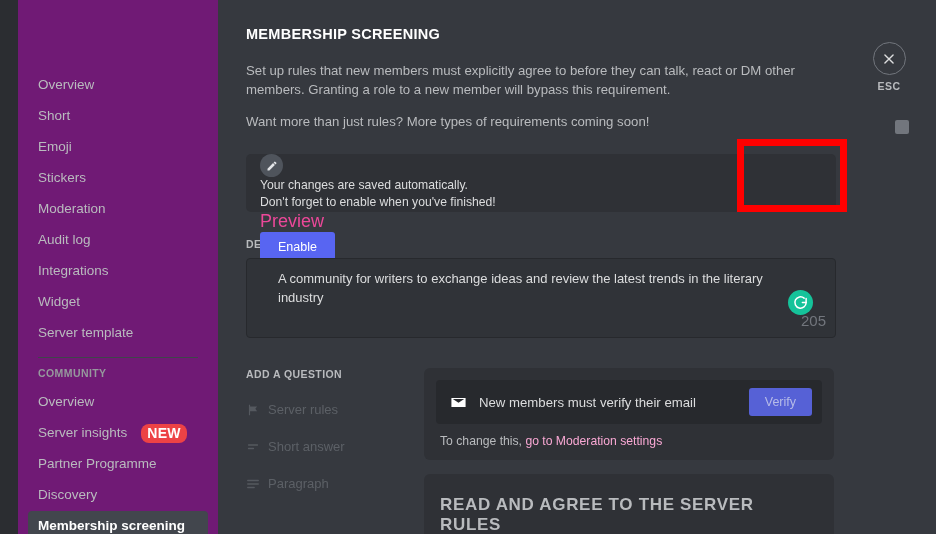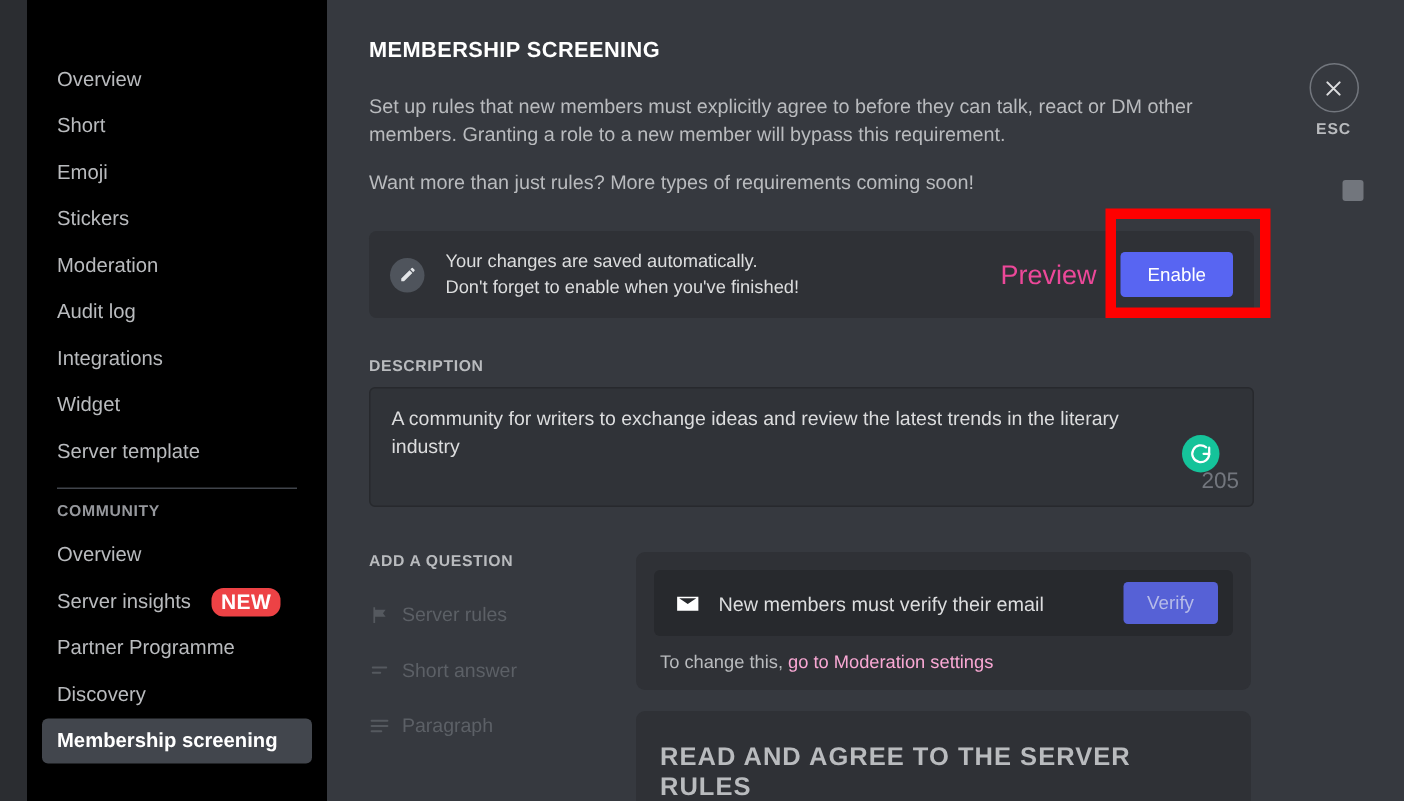--- a/index.html
+++ b/index.html
@@ -20,23 +20,23 @@
   
   .rail {
     width: 18px; height: 534px;
     background: #2b2d31;
     flex: none;
   }
 
   
   .sidebar {
     width: 200px; height: 534px;
-    background: #000000;
+    background: #701a75;
     flex: none;
-    padding-top: 38px;
+    padding-top: 70px;
     position: relative;
   }
   .nav-item {
     height: 30px;
     margin: 0 10px 1px 10px;
     padding: 0 10px;
     display: flex;
     align-items: center;
     border-radius: 4px;
     color: #b9bbbe;
@@ -104,23 +104,24 @@
   .intro.second { margin-top: 14px; }
 
   
   .savebar {
     margin-top: 22px;
     width: 590px;
     height: 58px;
     background: #2f3136;
     border-radius: 5px;
     display: flex;
-    align-items: center;
+    align-items: flex-start;
     padding: 0 14px 0 14px;
     position: relative;
+    flex-direction: column;
   }
   .pencil-badge {
     width: 23px; height: 23px;
     border-radius: 50%;
     background: #4f545c;
     flex: none;
     display: flex;
     align-items: center;
     justify-content: center;
     margin-right: 14px;
@@ -170,21 +171,21 @@
     text-transform: uppercase;
     margin-top: 26px;
     margin-bottom: 8px;
   }
   .desc-box {
     width: 590px;
     height: 80px;
     background: #303338;
     border: 1px solid #27292d;
     border-radius: 4px;
-    padding: 11px 14px;
+    padding: 11px 31px;
     position: relative;
     color: #dcddde;
     font-size: 13px;
     line-height: 1.45;
     overflow: hidden;
     cursor: text;
   }
   .desc-text { max-width: 520px; }
   .grammarly {
     position: absolute;

